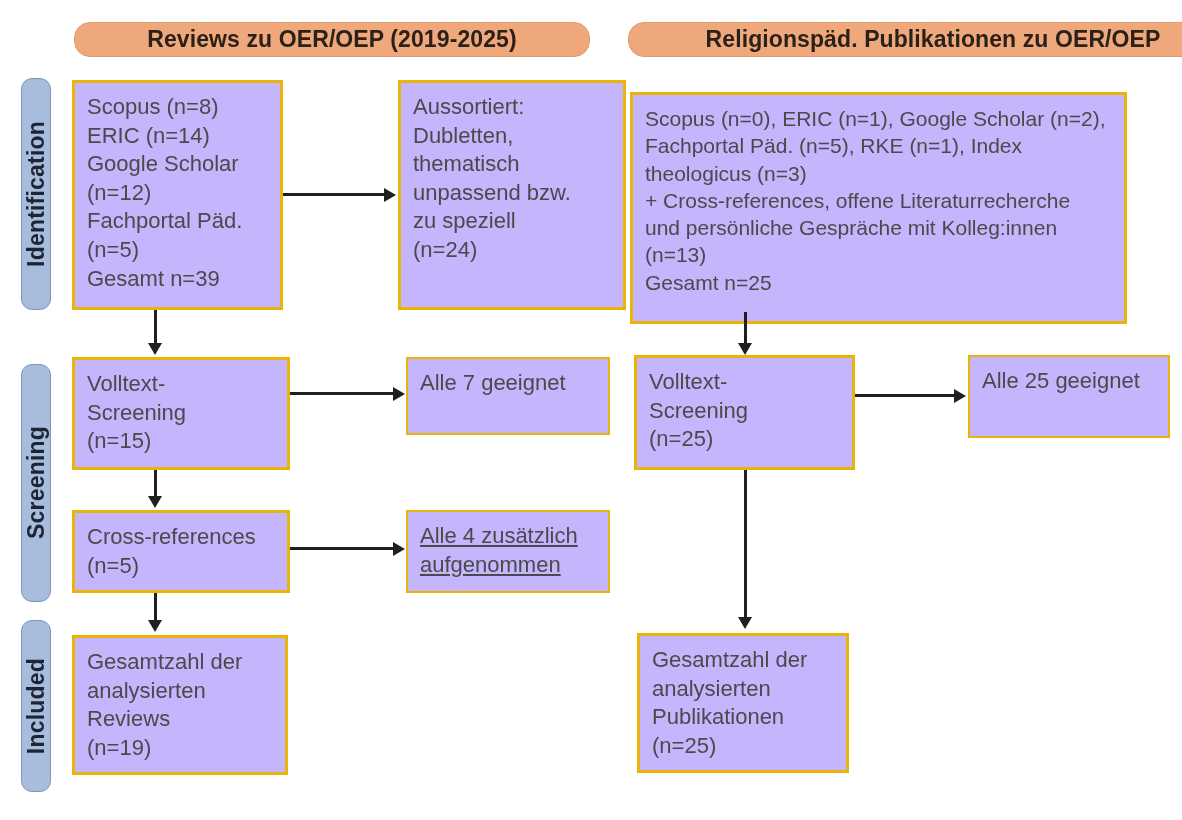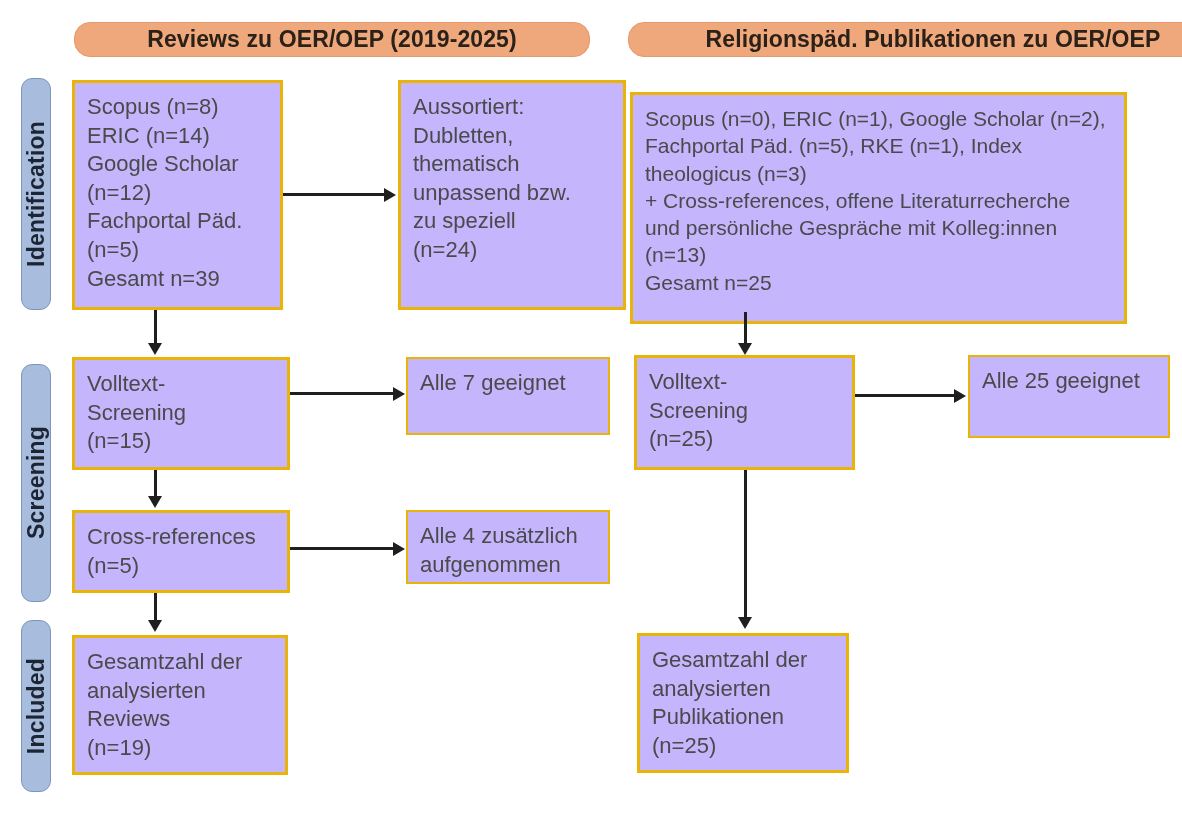--- a/index.html
+++ b/index.html
@@ -145,21 +145,21 @@
 
   <div class="hline" style="left:290px; top:392px; width:104px;"></div>
   <div class="arrow-right" style="left:393px; top:387px;"></div>
 
   <div class="vline" style="left:154px; top:470px; height:28px;"></div>
   <div class="arrow-down" style="left:148px; top:496px;"></div>
 
   <div class="node" style="left:72px; top:510px; width:218px; height:83px;">Cross-references
 (n=5)</div>
 
-  <div class="node thin" style="left:406px; top:510px; width:204px; height:74px;">Alle 4 zusätzlich
+  <div class="node thin" style="left:406px; top:510px; width:204px; height:83px;text-decoration:underline;">Alle 4 zusätzlich
 aufgenommen</div>
 
   <div class="hline" style="left:290px; top:547px; width:104px;"></div>
   <div class="arrow-right" style="left:393px; top:542px;"></div>
 
   <div class="vline" style="left:154px; top:593px; height:28px;"></div>
   <div class="arrow-down" style="left:148px; top:620px;"></div>
 
   <div class="node" style="left:72px; top:635px; width:216px; height:140px;">Gesamtzahl der
 analysierten

